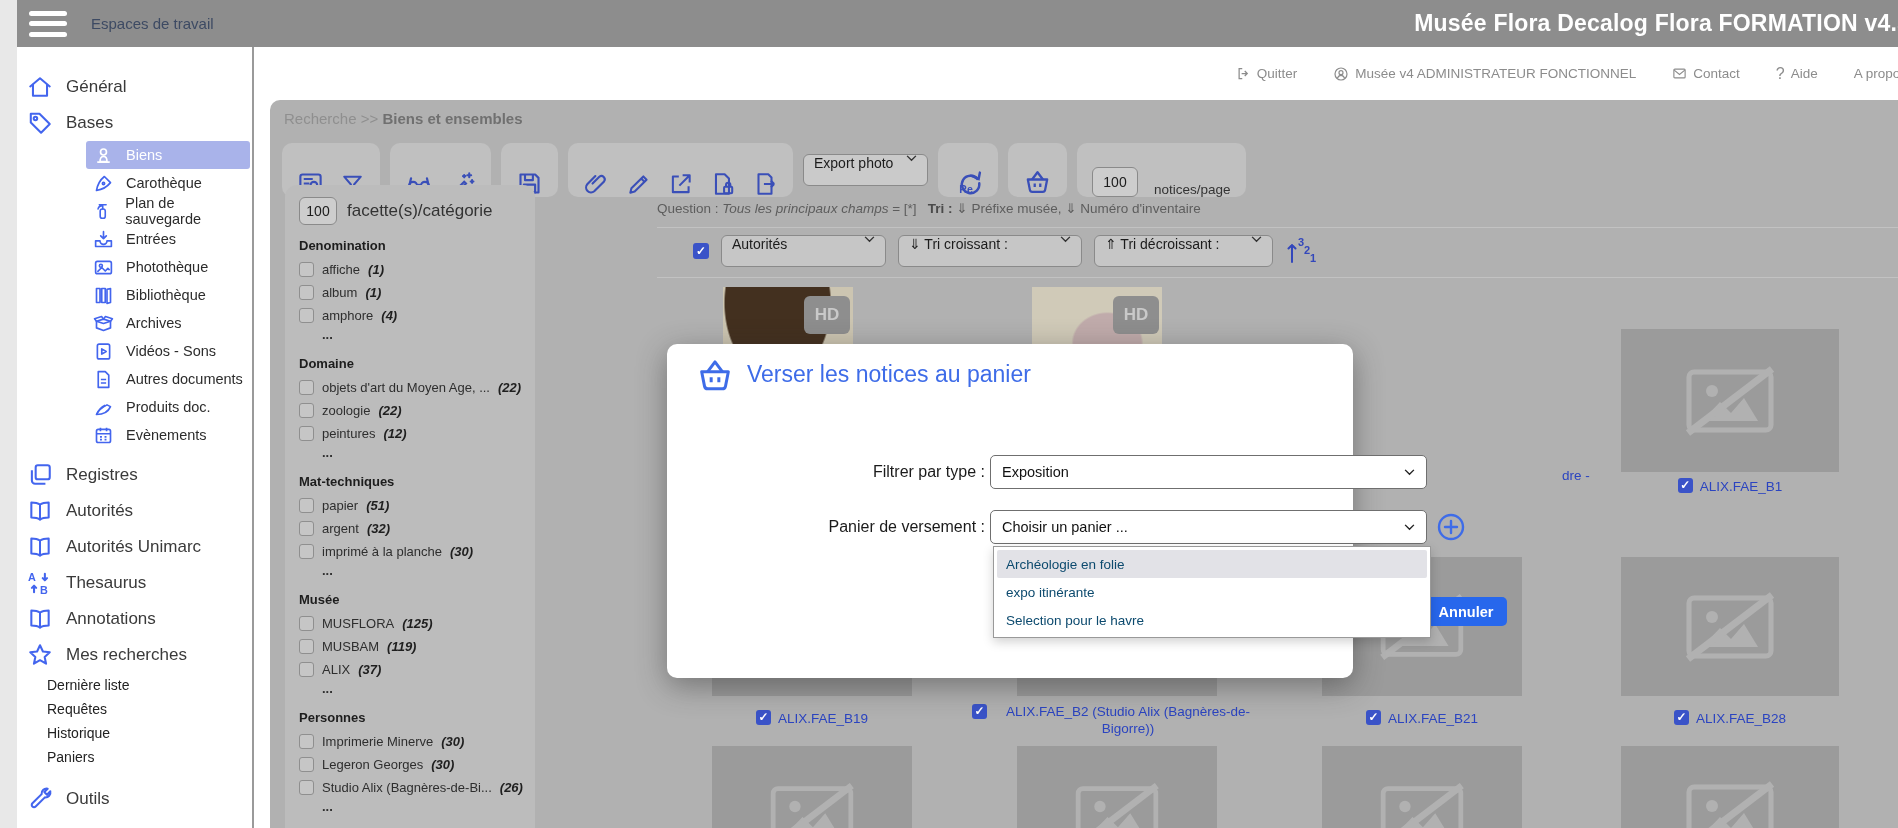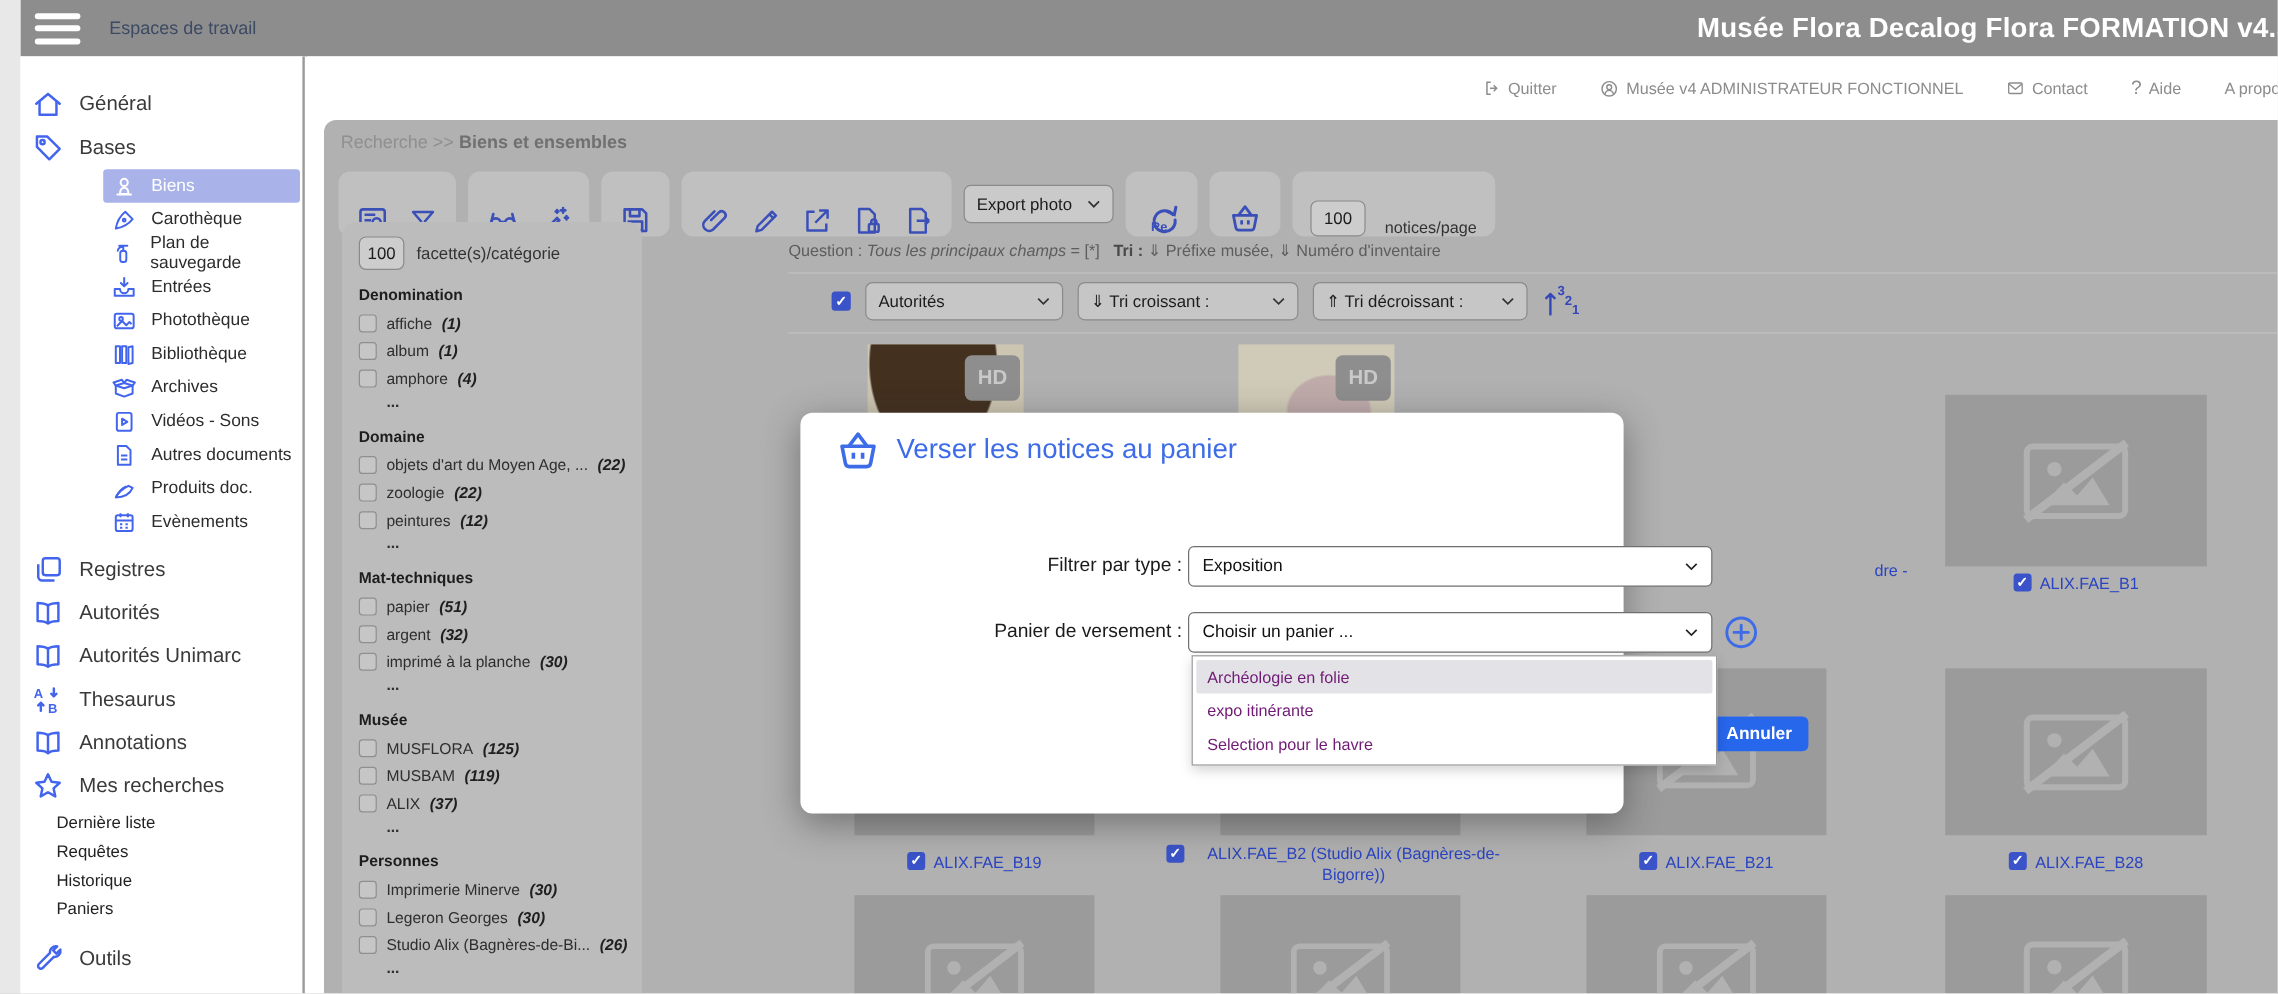--- a/index.html
+++ b/index.html
@@ -31,21 +31,21 @@
   .nav2.sel .icn{color:#fff}
   .nav3{display:flex;align-items:center;height:24px;padding-left:30px;font-size:14px;color:#222;cursor:pointer}
   .gap6{height:8px}.gap10{height:12px}
   
   .main{position:absolute;left:253px;top:100px;right:0;bottom:0;background:#b1b1b1;border-top-left-radius:10px;overflow:hidden}
   .breadcrumb{position:absolute;left:14px;top:10px;font-size:15px;color:#8f8f8f}
   .breadcrumb .cur{color:#707070;font-weight:bold}
   .toolbar{position:absolute;left:12px;top:43px;height:54px;display:flex;align-items:center;gap:10px}
   .chip{background:#c0c0c0;border-radius:10px;height:54px;display:flex;align-items:flex-end;gap:16px;padding:0 15px}
   .tico{color:#3a4fb8;cursor:pointer}
-  .dsel{background:#c6c6c6;border:1px solid #8a8a8a;border-radius:6px;height:32px;display:flex;align-items:center;justify-content:space-between;gap:10px;padding:0 10px;font-size:14px;color:#1c1c1c;cursor:pointer;white-space:nowrap}
+  .dsel{background:#c6c6c6;border:1px solid #8a8a8a;border-radius:6px;height:32px;display:flex;justify-content:space-between;gap:10px;padding:0 10px;font-size:14px;color:#1c1c1c;cursor:pointer;white-space:nowrap}
   .dsel svg{stroke:#333}
   .numbox{background:#cdcdcd;border:1px solid #8a8a8a;border-radius:6px;width:46px;height:30px;display:flex;align-items:center;justify-content:center;font-size:14px;color:#1c1c1c}
   .chip .nlabel{font-size:13.5px;color:#333}
   
   .facets{position:absolute;left:15px;top:85px;width:250px;bottom:-40px;background:#bcbcbc;border-radius:12px;padding:12px 12px 0 14px;overflow:hidden}
   .fhead{display:flex;align-items:center;gap:10px;margin-bottom:2px}
   .fsec{margin-top:13px}
   .fsec h4{font-size:13px;color:#1d1d1d;margin-bottom:5px}
   .frow{display:flex;align-items:center;gap:8px;height:23px;font-size:13px;color:#2e2e2e;white-space:nowrap}
   .fcb{width:15px;height:15px;background:#c6c6c6;border:1px solid #8f8f8f;border-radius:3px;flex:0 0 auto;cursor:pointer}
@@ -72,21 +72,21 @@
   
   .modal{position:absolute;left:650px;top:344px;width:686px;height:334px;background:#fff;border-radius:10px;box-shadow:0 8px 30px rgba(40,40,40,.45);z-index:50}
   .m-ico{position:absolute;left:28px;top:12px;color:#3e6ce8}
   .m-title{position:absolute;left:80px;top:17px;font-size:23px;color:#3e6ce8}
   .m-sub{position:absolute;left:28px;top:80px;font-size:15px;font-style:italic;color:#a6a6a6;white-space:nowrap}
   .m-row-label{position:absolute;left:0;width:318px;text-align:right;font-size:16px;color:#1b1b1b;line-height:34px}
   .m-sel{position:absolute;left:323px;width:437px;height:34px;background:#fff;border:1px solid #6f6f6f;border-radius:5px;display:flex;align-items:center;justify-content:space-between;padding:0 11px;font-size:14.5px;color:#111;cursor:pointer}
   .m-sel svg{stroke:#222}
   .m-plus{position:absolute;left:768px;top:167px;color:#3e6ce8;cursor:pointer}
   .m-list{position:absolute;left:326px;top:202px;width:438px;background:#fff;border:1px solid #999;box-shadow:0 4px 10px rgba(0,0,0,.18);padding:3px;z-index:60}
-  .m-opt{height:28px;display:flex;align-items:center;padding-left:9px;font-size:13.5px;color:#701a75;cursor:pointer}
+  .m-opt{height:28px;display:flex;align-items:center;padding-left:9px;font-size:13.5px;color:#0c4a6e;cursor:pointer}
   .m-opt.hl{background:#e2e2e7;border-radius:2px}
   .m-cancel{position:absolute;left:758px;top:253px;width:82px;height:29px;background:#2767ec;border:none;border-radius:5px;color:#fff;font-weight:bold;font-size:14.5px;font-family:"Liberation Sans",sans-serif;cursor:pointer;z-index:55}
 </style>
 </head>
 <body>
 
 <div class="app">
 
   <div class="topbar">
     <div class="burger">
@@ -371,21 +371,21 @@
       </div>
       <div class="chip">
         <div class="numbox">100</div>
         <span class="nlabel">notices/page</span>
       </div>
     </div>
 
     <div class="facets">
       <div class="fhead">
         <div class="numbox" style="width:38px;height:28px">100</div>
-        <span style="font-size:14px;color:#333">facette(s)/catégorie</span>
+        <span style="font-size:17px;color:#333">facette(s)/catégorie</span>
       </div>
 
       <div class="fsec">
         <h4>Denomination</h4>
         <div class="frow">
             <span class="fcb"></span>
             <span>affiche</span>
             <span class="fcount">(1)</span>
           </div>
         <div class="frow">

